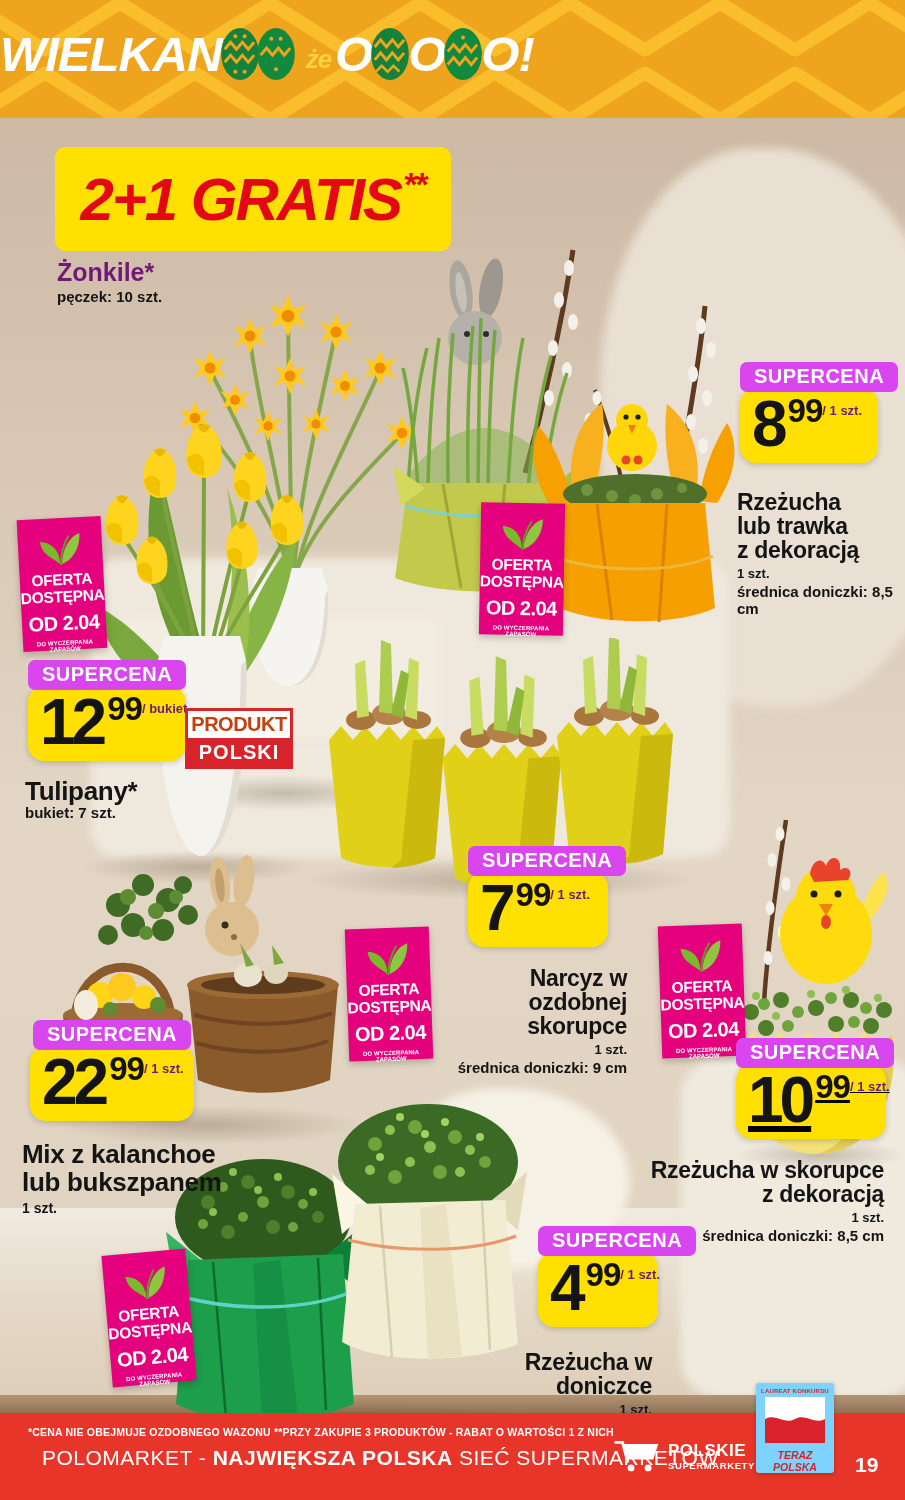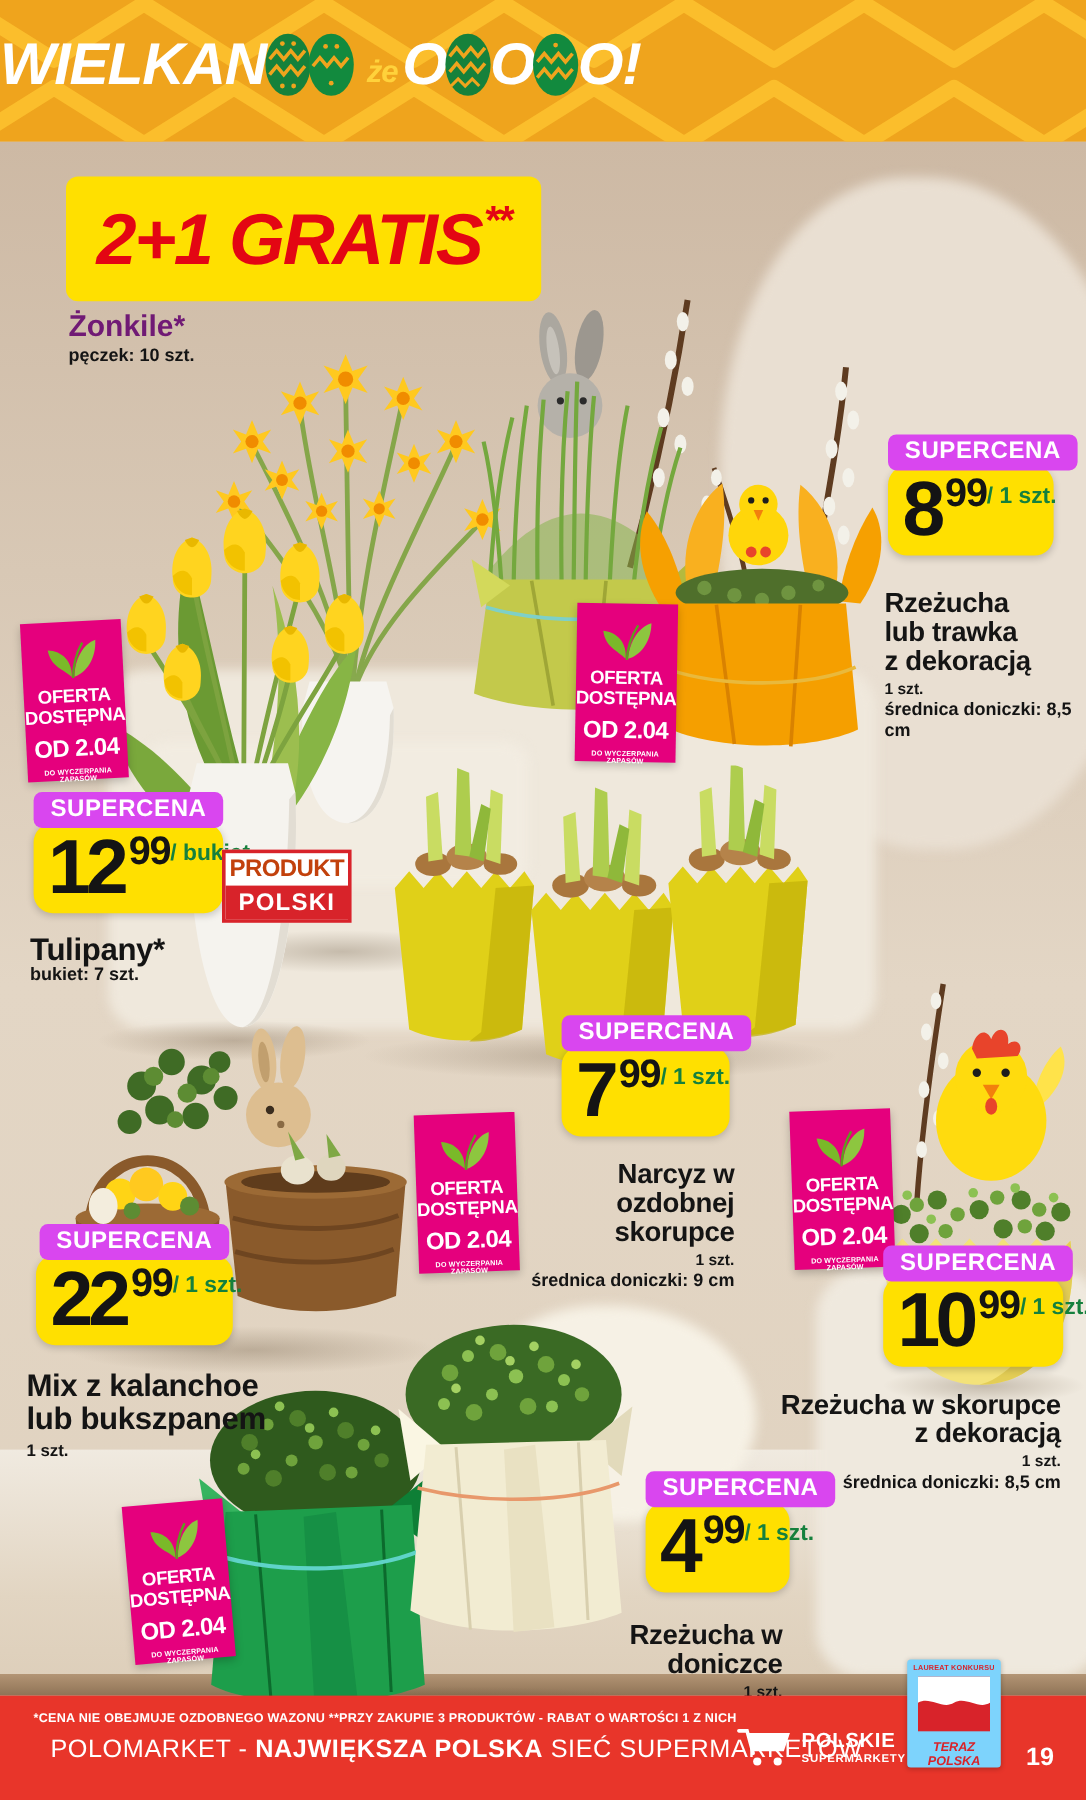--- a/index.html
+++ b/index.html
@@ -35,21 +35,21 @@
 
   
   .pb{position:absolute;}
   .pb .bar{display:inline-block;background:#d946ef;color:#fff;font-weight:700;font-size:20px;
         letter-spacing:.5px;padding:3px 14px 4px;border-radius:7px;position:relative;z-index:1;}
   .pb .box{background:#FFE000;border-radius:16px;margin-top:-4px;padding:6px 10px 8px 12px;
         position:relative;z-index:0;display:flex;box-shadow:0 2px 6px rgba(0,0,0,.18);}
   .pint{font-size:64px;font-weight:800;line-height:.95;letter-spacing:-4px;color:#141414;}
   .pcol{display:flex;flex-direction:row;align-items:flex-start;margin-left:4px;}
   .pdec{font-size:33px;font-weight:800;line-height:1;letter-spacing:-1px;color:#141414;}
-  .punit{font-size:19px;font-weight:700;margin-top:9px;white-space:nowrap;color:#15803d;}
+  .punit{font-size:13px;font-weight:700;margin-top:9px;white-space:nowrap;color:#701a75;}
 
   .ptext{position:absolute;color:#141414;}
   .ptext .nm{font-size:23px;font-weight:800;line-height:24px;letter-spacing:-0.3px;}
   .ptext .qty{font-size:13px;font-weight:700;margin-top:4px;}
   .ptext .sz{font-size:15px;font-weight:700;margin-top:2px;}
   .tright{text-align:right;}
 
   
   .ob{position:absolute;width:84px;height:132px;background:#E5007D;color:#fff;text-align:center;
       box-shadow:0 3px 7px rgba(0,0,0,.22);}
@@ -514,21 +514,21 @@
   <div class="pb" style="left:468px;top:846px;">
     <div style="text-align:center;"><span class="bar">SUPERCENA</span></div>
     <div class="box" style="width:118px;">
       <span class="pint">7</span>
       <span class="pcol">
           <span class="pdec">99</span>
       <span class="punit">/ 1 szt.</span>
         </span>
     </div>
   </div>
-  <div class="ptext tright" style="left:430px;top:966px;width:182px;">
+  <div class="ptext tright" style="left:445px;top:966px;width:182px;">
     <div class="nm">Narcyz w ozdobnej</div>
     <div class="nm">skorupce</div>
     <div class="qty">1 szt.</div>
     <div class="sz">średnica doniczki: 9 cm</div>
   </div>
 
   <div class="pb" style="left:30px;top:1020px;">
     <div style="text-align:center;"><span class="bar">SUPERCENA</span></div>
     <div class="box" style="width:142px;">
       <span class="pint">22</span>
@@ -539,21 +539,21 @@
     </div>
   </div>
   <div class="ptext" style="left:22px;top:1140px;">
     <div class="nm" style="font-size:26px;line-height:28px;">Mix z kalanchoe</div>
     <div class="nm" style="font-size:26px;line-height:28px;">lub bukszpanem</div>
     <div class="qty" style="font-size:14px;">1 szt.</div>
   </div>
 
   <div class="pb" style="left:736px;top:1038px;">
     <div style="text-align:center;"><span class="bar">SUPERCENA</span></div>
-    <div class="box" style="width:128px;">
+    <div class="box" style="width:128px;text-decoration:underline;">
       <span class="pint">10</span>
       <span class="pcol">
           <span class="pdec">99</span>
       <span class="punit">/ 1 szt.</span>
         </span>
     </div>
   </div>
   <div class="ptext tright" style="left:650px;top:1158px;width:234px;">
     <div class="nm">Rzeżucha w skorupce</div>
     <div class="nm">z dekoracją</div>

